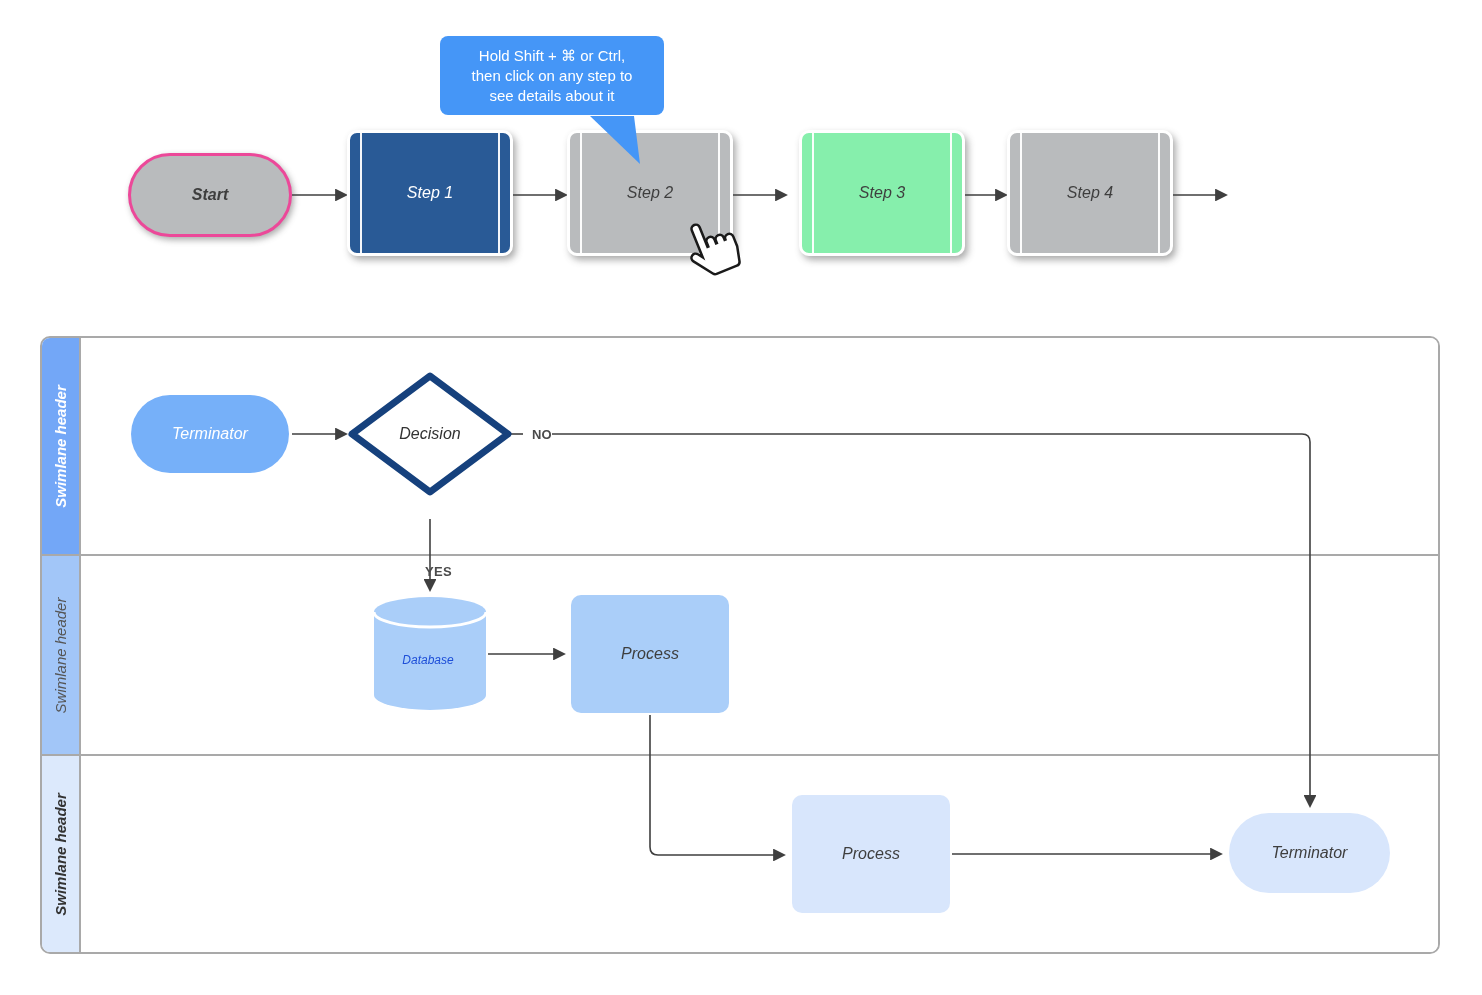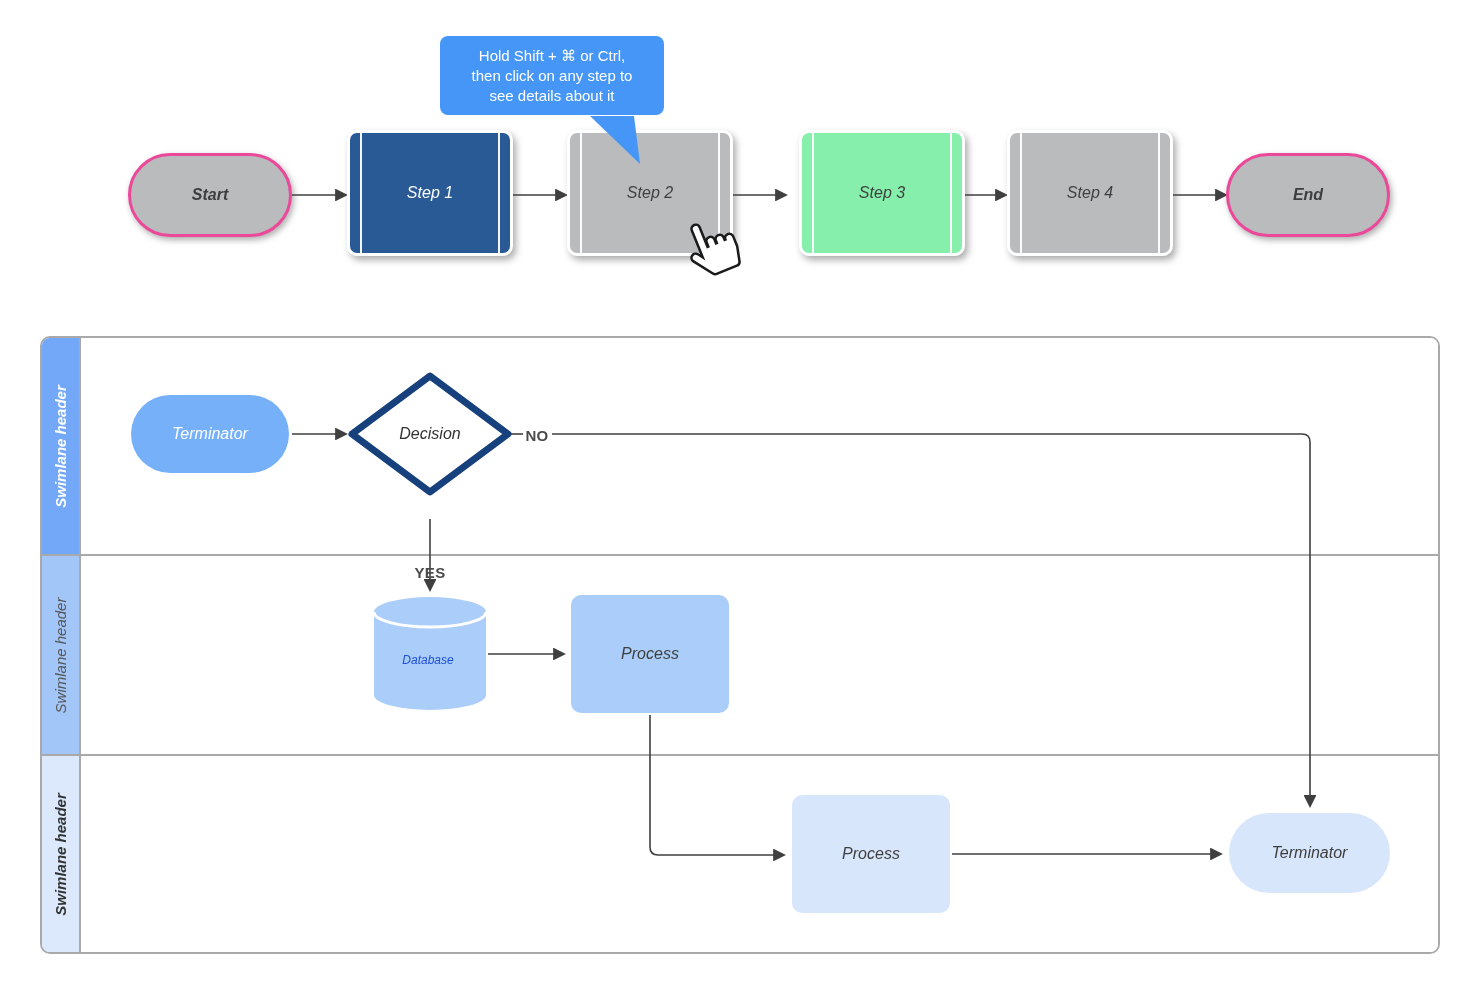--- a/index.html
+++ b/index.html
@@ -39,22 +39,22 @@
   
   .flat{box-shadow:none;border:none;}
   .rounded{border-radius:10px;text-align:center;}
   .decision-wrap{position:absolute;left:345px;top:369px;width:170px;height:130px;}
   .decision-wrap .lbl{position:absolute;inset:0;display:flex;align-items:center;
     justify-content:center;font-style:italic;font-size:16px;color:#333;}
   .db-wrap{position:absolute;left:372px;top:595px;width:116px;height:118px;}
   .db-wrap .lbl{position:absolute;left:0;right:4px;top:58px;text-align:center;
     font-style:italic;font-size:12px;color:#1d4ed8;}
   
-  .edge-label{position:absolute;font-weight:bold;font-size:15px;color:#4b4b4b;
-    letter-spacing:.3px;text-align:center;}
+  .edge-label{position:absolute;font-weight:bold;font-size:13px;color:#4b4b4b;
+    letter-spacing:.3px;text-align:right;}
   
   .connectors{position:absolute;left:0;top:0;z-index:10;pointer-events:none;}
   .shape-layer{z-index:15;}
   .cursor-svg{position:absolute;left:684px;top:214px;z-index:40;}
 </style>
 </head>
 <body>
 
 <div id="canvas">
 
@@ -122,23 +122,20 @@
     <span>Step 3</span>
     <span class="stripe r"></span>
   </div>
 
   <div class="shape step shape-layer" style="left: 1007px; top: 130px; width: 166px; height: 126px; background: rgb(185, 187, 189);">
     <span class="stripe l"></span>
     <span>Step 4</span>
     <span class="stripe r"></span>
   </div>
 
-  <div class="shape stadium shape-layer" style="left: 1226px; top: 153px; width: 164px; height: 84px; background: rgb(185, 187, 189);">
-    <span>End</span>
-  </div>
 
   <div class="shape flat shape-layer white-text" style="left: 131px; top: 395px; width: 158px; height: 78px; border-radius: 39px; background: rgb(118, 176, 249);">
     <span>Terminator</span>
   </div>
 
   <div class="decision-wrap shape-layer" style="position:absolute;z-index:15;">
     <svg width="170" height="130" viewBox="0 0 170 130">
       <path d="M85,7 L163,65 L85,123 L7,65 Z" fill="#ffffff" stroke="#16417d" stroke-width="7" stroke-linejoin="round"></path>
     </svg>
     <span class="lbl">Decision</span>

